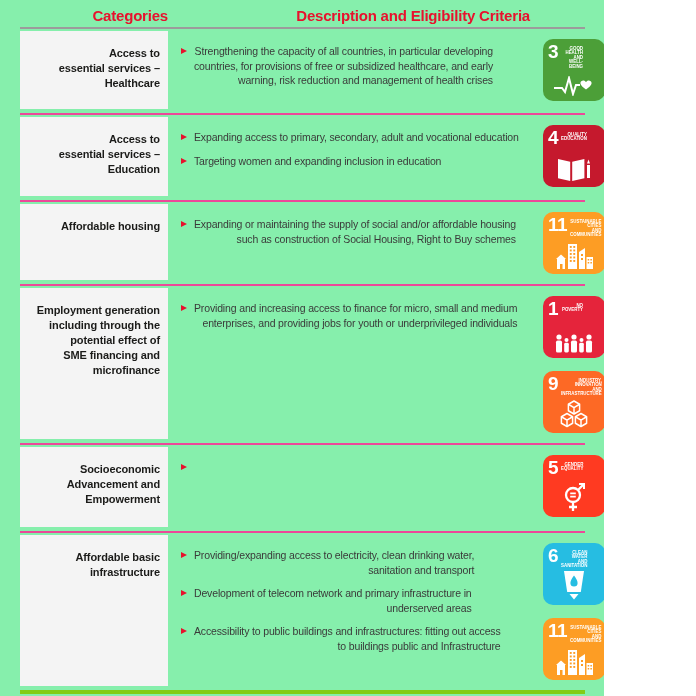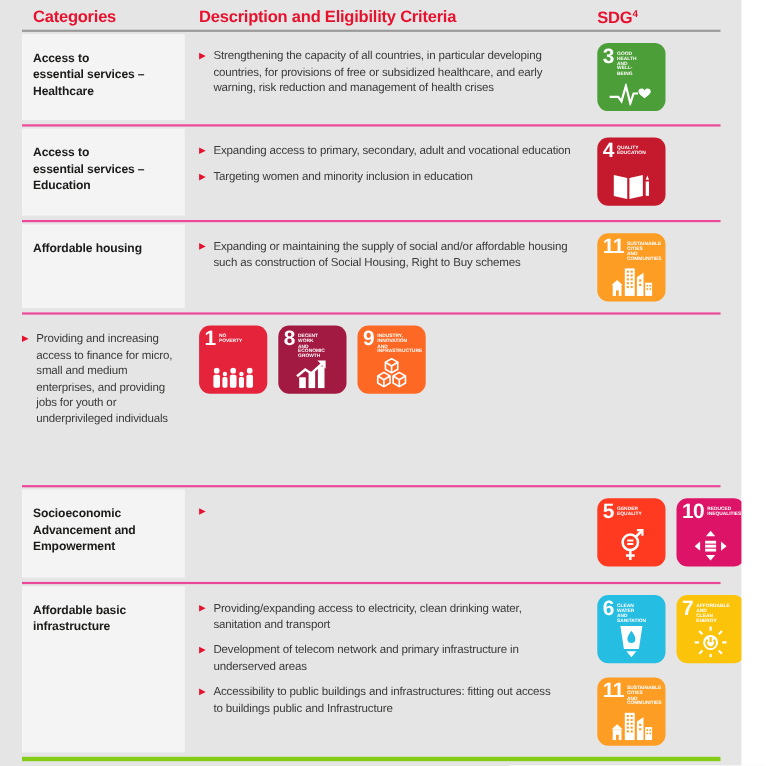--- a/index.html
+++ b/index.html
@@ -1,20 +1,20 @@
 <!DOCTYPE html>
 <html><head>
 <meta charset="utf-8">
 <style>
   * { margin:0; padding:0; box-sizing:border-box; }
   html,body { background:#fff; }
   .page {
-    width:674px; height:696px; background:#e5e5e5; overflow:hidden;
+    width:604px; height:696px; background:#86efac; overflow:hidden;
     font-family:"Liberation Sans","DejaVu Sans",sans-serif;
-    padding:0 19px 0 20px; position:relative;
+    padding:0 19px 0 20px; position:relative;text-align:right;
   }
   .grid-row {
     display:grid;
     grid-template-columns:148px 349px 134px;
     column-gap:13px;
   }
   
   .thead {
     border-bottom:2px solid #9C9B9B;
     padding:7px 0 0 0; height:29px;
@@ -113,21 +113,21 @@
 essential services –
 Education</div>
     </div>
     <div class="desc-cell">
       <div class="bullet-item">
         <span class="tri"></span>
         <span class="bullet-text">Expanding access to primary, secondary, adult and vocational education</span>
       </div>
       <div class="bullet-item">
         <span class="tri"></span>
-        <span class="bullet-text">Targeting women and minority inclusion in education</span>
+        <span class="bullet-text">Targeting women and expanding inclusion in education</span>
       </div>
     </div>
     <div class="sdg-cell">
       <div class="sdg-icon c-g4">
         <div class="sdg-head">
           <span class="sdg-num">4</span>
           <span class="sdg-title">QUALITY
 EDUCATION</span>
         </div>
         <div class="sdg-pict">
@@ -184,20 +184,27 @@
               <rect x="35.4" y="16" width="1.5" height="1.5" fill="#FD9D24"></rect>
             <rect x="32.7" y="19" width="1.5" height="1.5" fill="#FD9D24"></rect>
               <rect x="35.4" y="19" width="1.5" height="1.5" fill="#FD9D24"></rect>
           </svg>
         </div>
       </div>
     </div>
   </div>
 
   <div class="grid-row row r4">
+    <div class="cat-cell">
+      <div class="cat-text">Employment generation
+including through the
+potential effect of
+SME financing and
+microfinance</div>
+    </div>
     <div class="desc-cell">
       <div class="bullet-item">
         <span class="tri"></span>
         <span class="bullet-text">Providing and increasing access to finance for micro, small and medium
 enterprises, and providing jobs for youth or underprivileged individuals</span>
       </div>
     </div>
     <div class="sdg-cell">
       <div class="sdg-icon c-g1">
         <div class="sdg-head">

